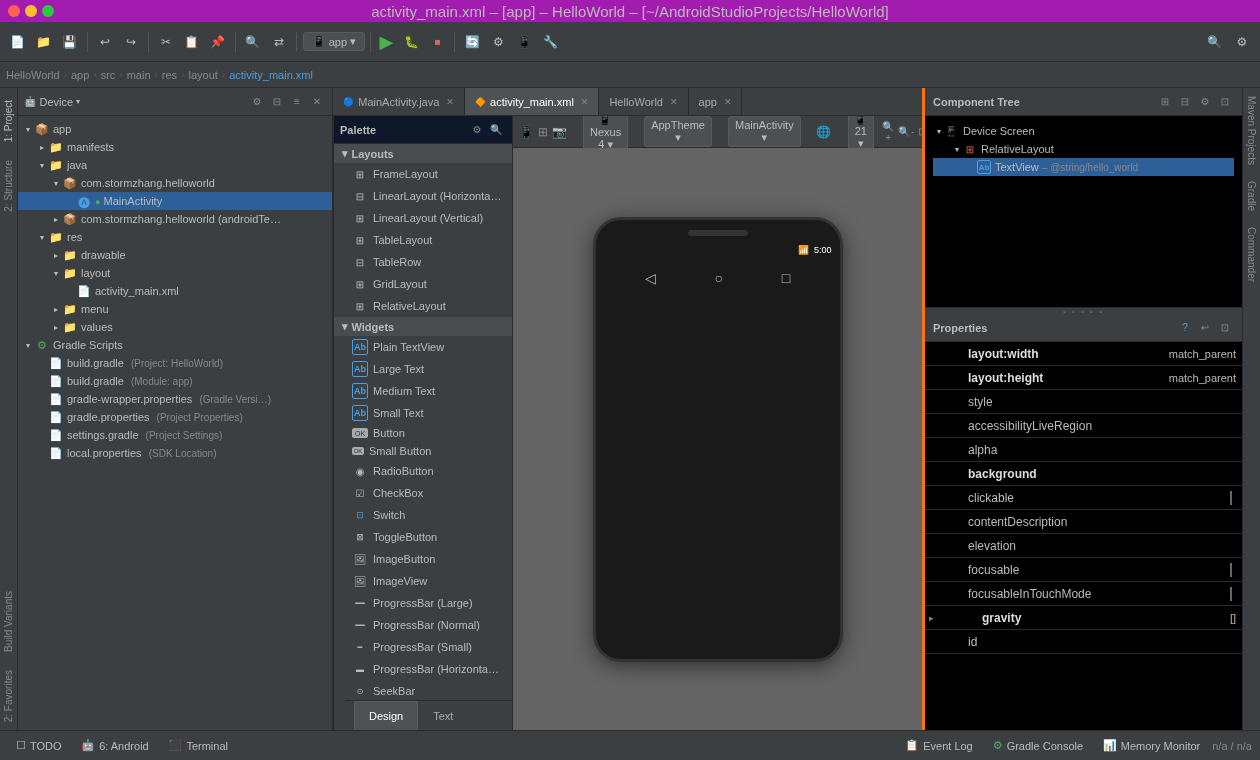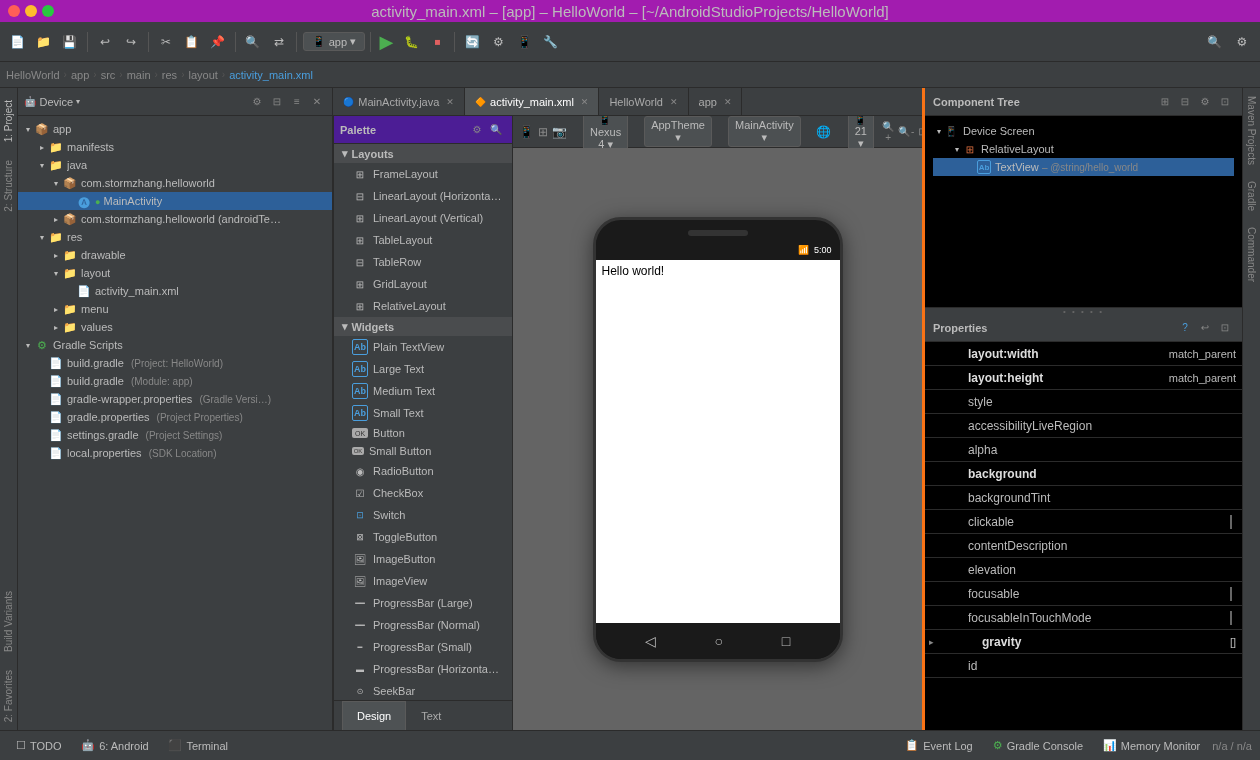--- a/index.html
+++ b/index.html
@@ -316,20 +316,21 @@
     }
 
     
     .design-text-tabs {
       background: #3c3f41;
       height: 30px;
       display: flex;
       align-items: stretch;
       border-top: 1px solid #2b2b2b;
       padding-left: 8px;
+      margin-left: 12px;
     }
     .design-text-tab {
       padding: 0 14px;
       display: flex;
       align-items: center;
       font-size: 11px;
       color: #aaaaaa;
       cursor: pointer;
       border: 1px solid transparent;
     }
@@ -344,21 +345,21 @@
     .palette-panel {
       width: 180px;
       background: #3c3f41;
       display: flex;
       flex-direction: column;
       border-left: 1px solid #2b2b2b;
       border-right: 1px solid #2b2b2b;
     }
     .palette-header {
       padding: 4px 6px;
-      background: #4c1d95;
+      background: #0f172a;
       border-bottom: 1px solid #2b2b2b;
       display: flex;
       align-items: center;
       justify-content: space-between;
       min-height: 28px;
     }
     .palette-list {
       flex: 1;
       overflow-y: auto;
     }
@@ -1031,23 +1032,20 @@
         </div>
 
         <div class="design-canvas">
 
           <div class="phone-mockup">
             <div class="phone-speaker"></div>
             <div class="phone-status-bar">
               <span>📶</span>
               <span>5:00</span>
             </div>
-            <div class="phone-content">
-              <span class="phone-hello">Hello world!</span>
-            </div>
             <div class="phone-nav-bar">
               <span class="phone-nav-btn">◁</span>
               <span class="phone-nav-btn">○</span>
               <span class="phone-nav-btn">□</span>
             </div>
           </div>
         </div>
       </div>
     </div>
   </div>
@@ -1121,24 +1119,20 @@
         </div>
         <div class="prop-row">
           <span class="prop-name">alpha</span>
           <span class="prop-value"></span>
         </div>
         <div class="prop-row">
           <span class="prop-name bold">background</span>
           <span class="prop-value"></span>
         </div>
         <div class="prop-row">
-          <span class="prop-name">backgroundTint</span>
-          <span class="prop-value"></span>
-        </div>
-        <div class="prop-row">
           <span class="prop-name">clickable</span>
           <span class="prop-value">
             <span class="prop-checkbox"></span>
           </span>
         </div>
         <div class="prop-row">
           <span class="prop-name">contentDescription</span>
           <span class="prop-value"></span>
         </div>
         <div class="prop-row">

